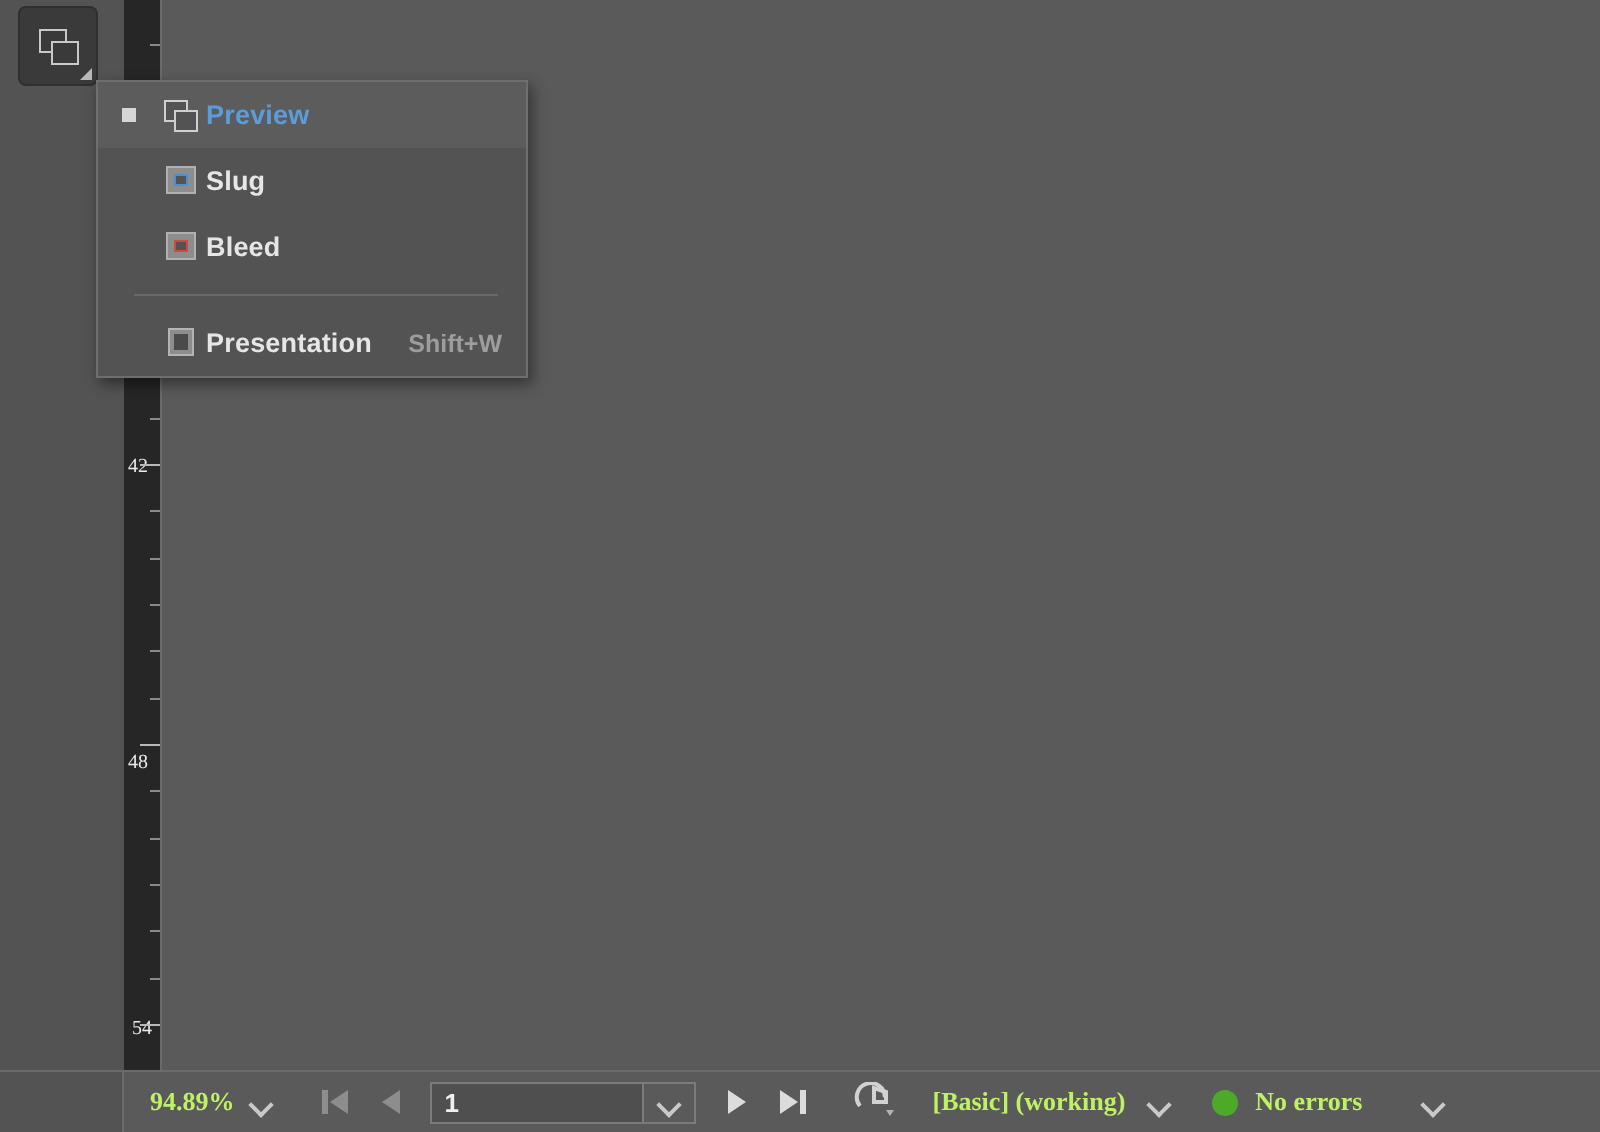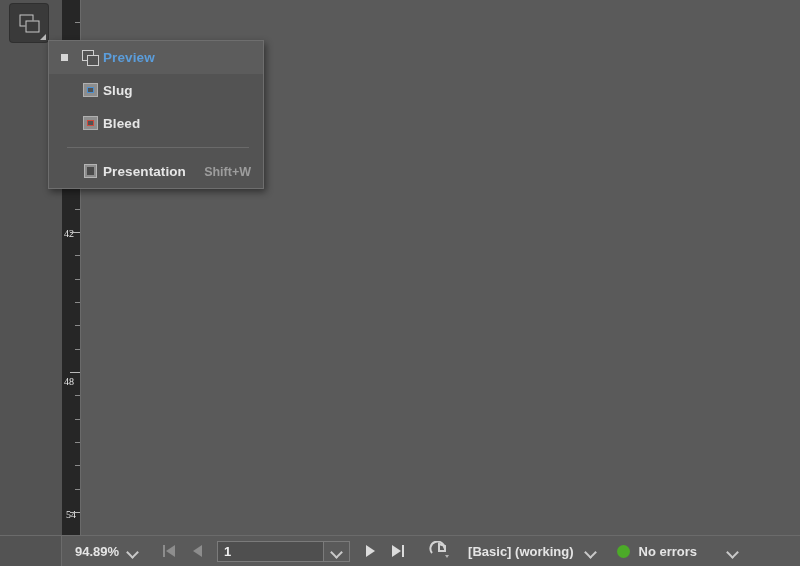--- a/index.html
+++ b/index.html
@@ -231,24 +231,24 @@
     display: flex;
     align-items: center;
   }
   #status-bar-left-pad {
     width: 62px; height: 30px;
     background: #535353;
     border-right: 1px solid #6b6b6b;
     box-sizing: border-box;
   }
   .sb-text {
-    color: #e5e5e5;
+    color: #bef264;
     font-size: 13px;
     font-weight: bold;
-    font-family: Liberation Sans, sans-serif;
+    font-family: Liberation Serif, serif;
     white-space: nowrap;
   }
   .chev {
     width: 13px; height: 13px;
     position: relative;
     flex: 0 0 auto;
   }
   .chev::after {
     content: "";
     position: absolute;

